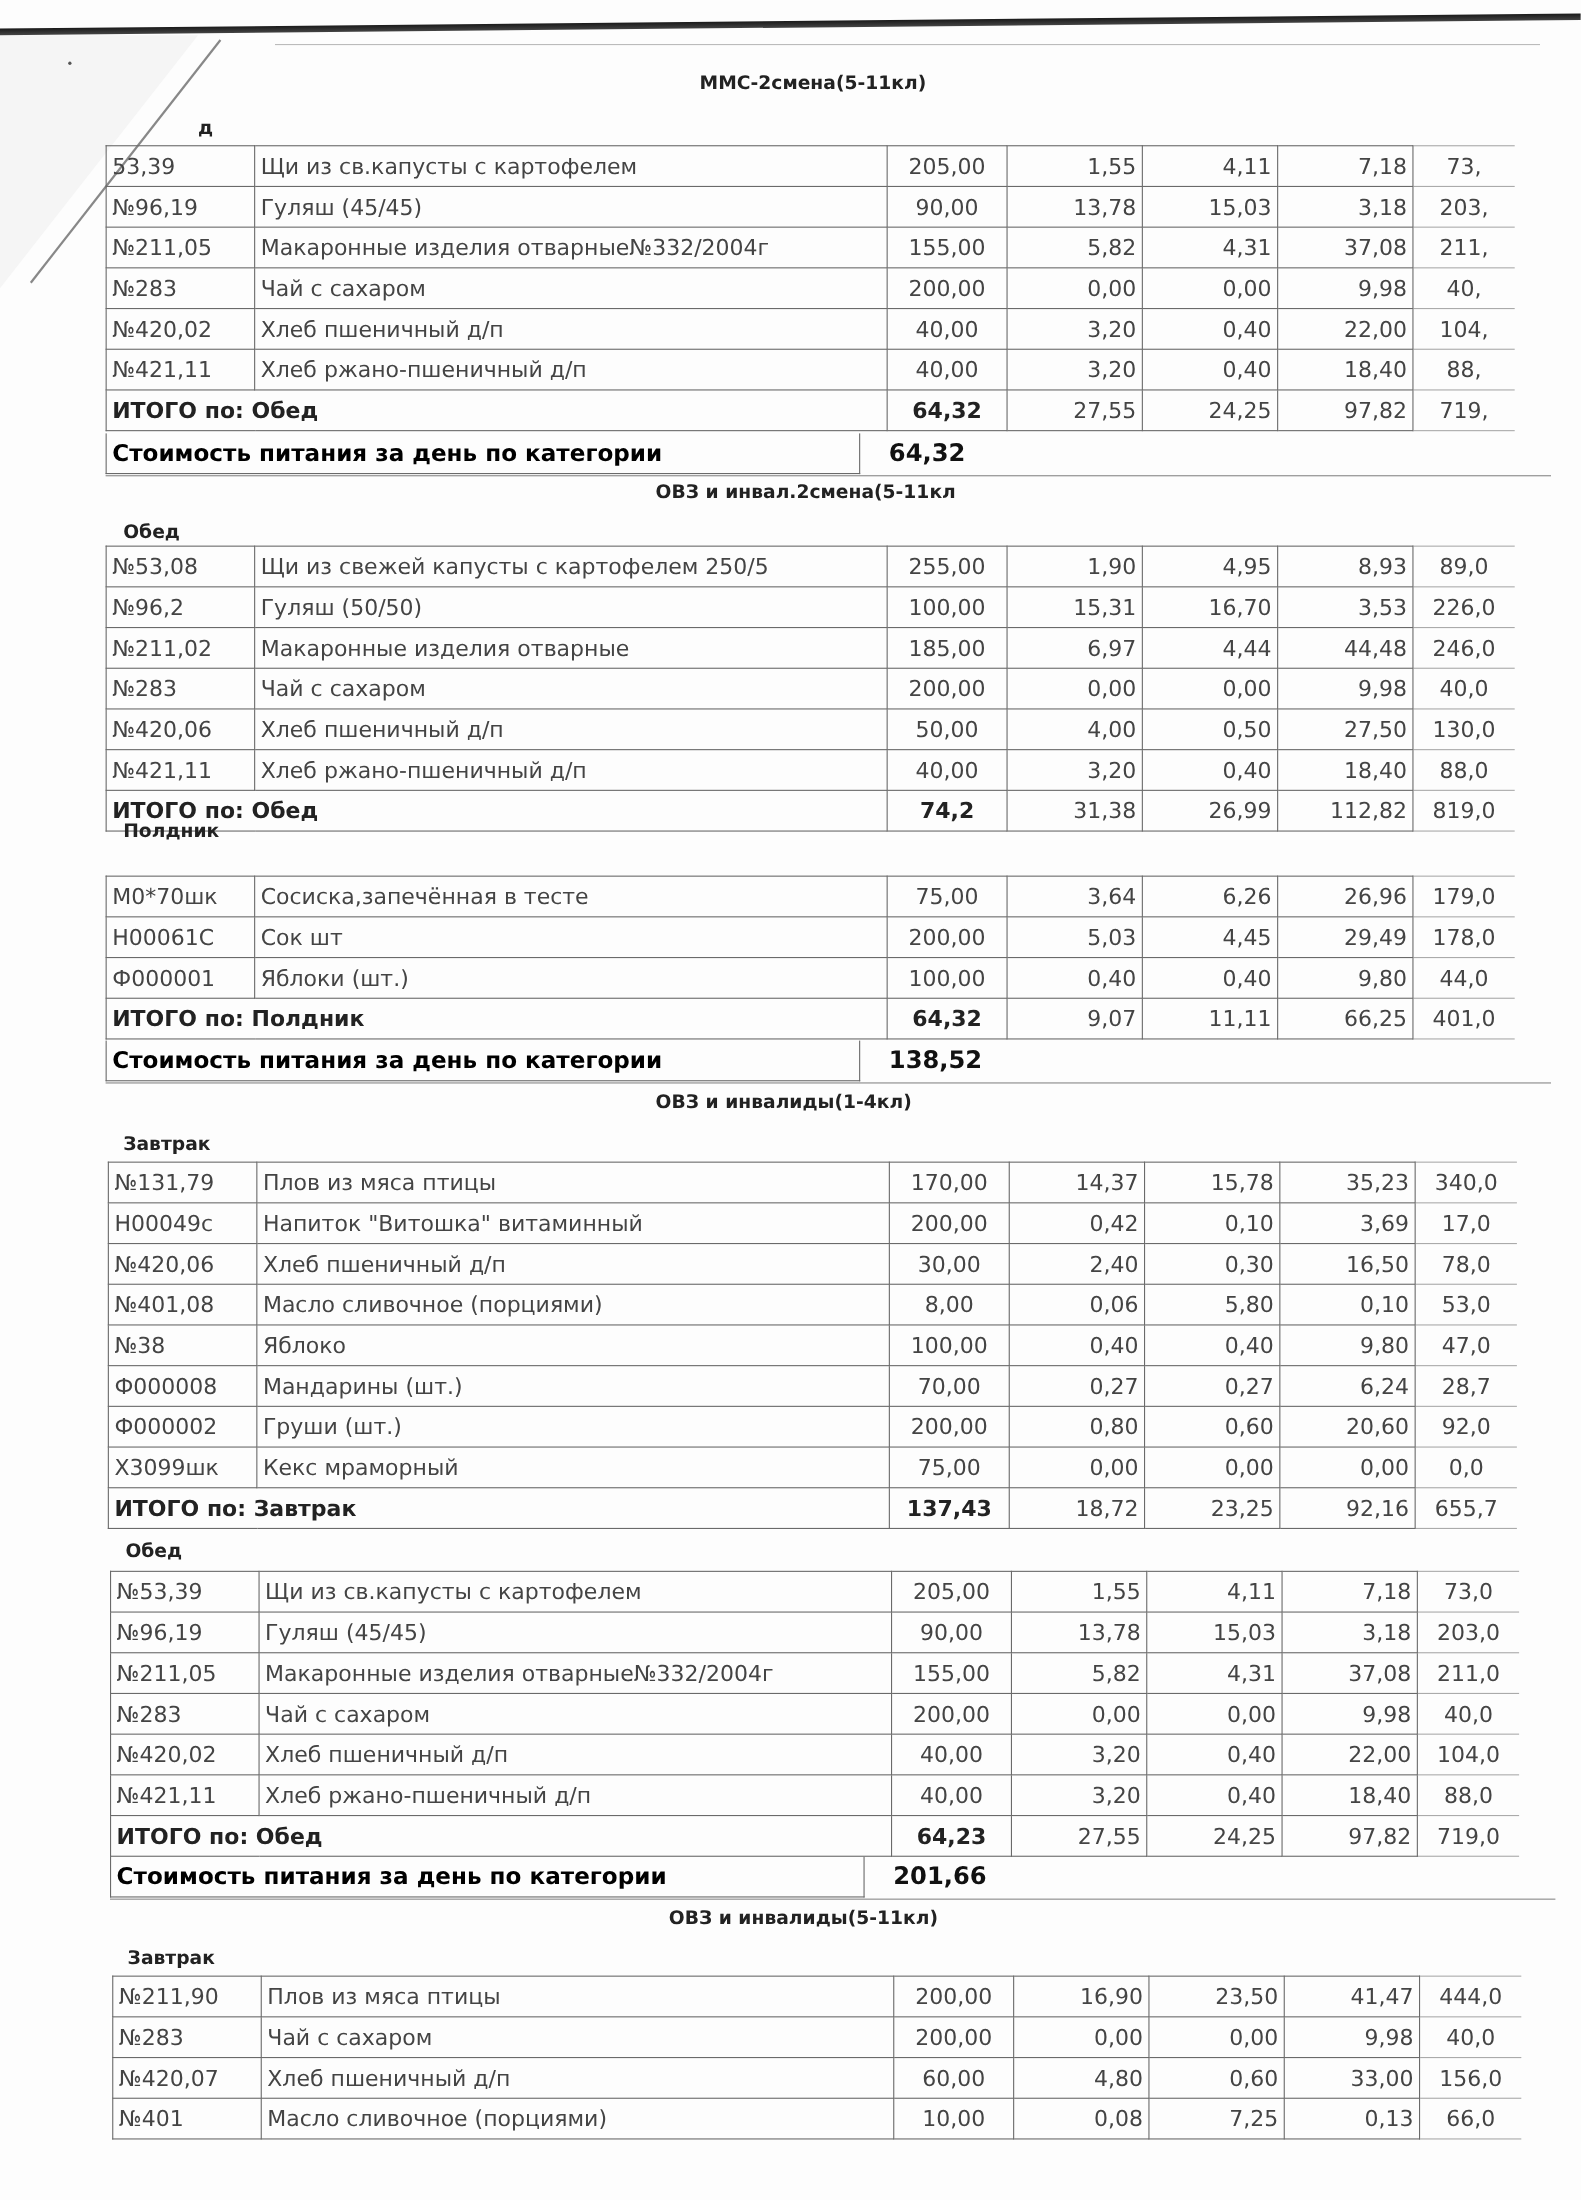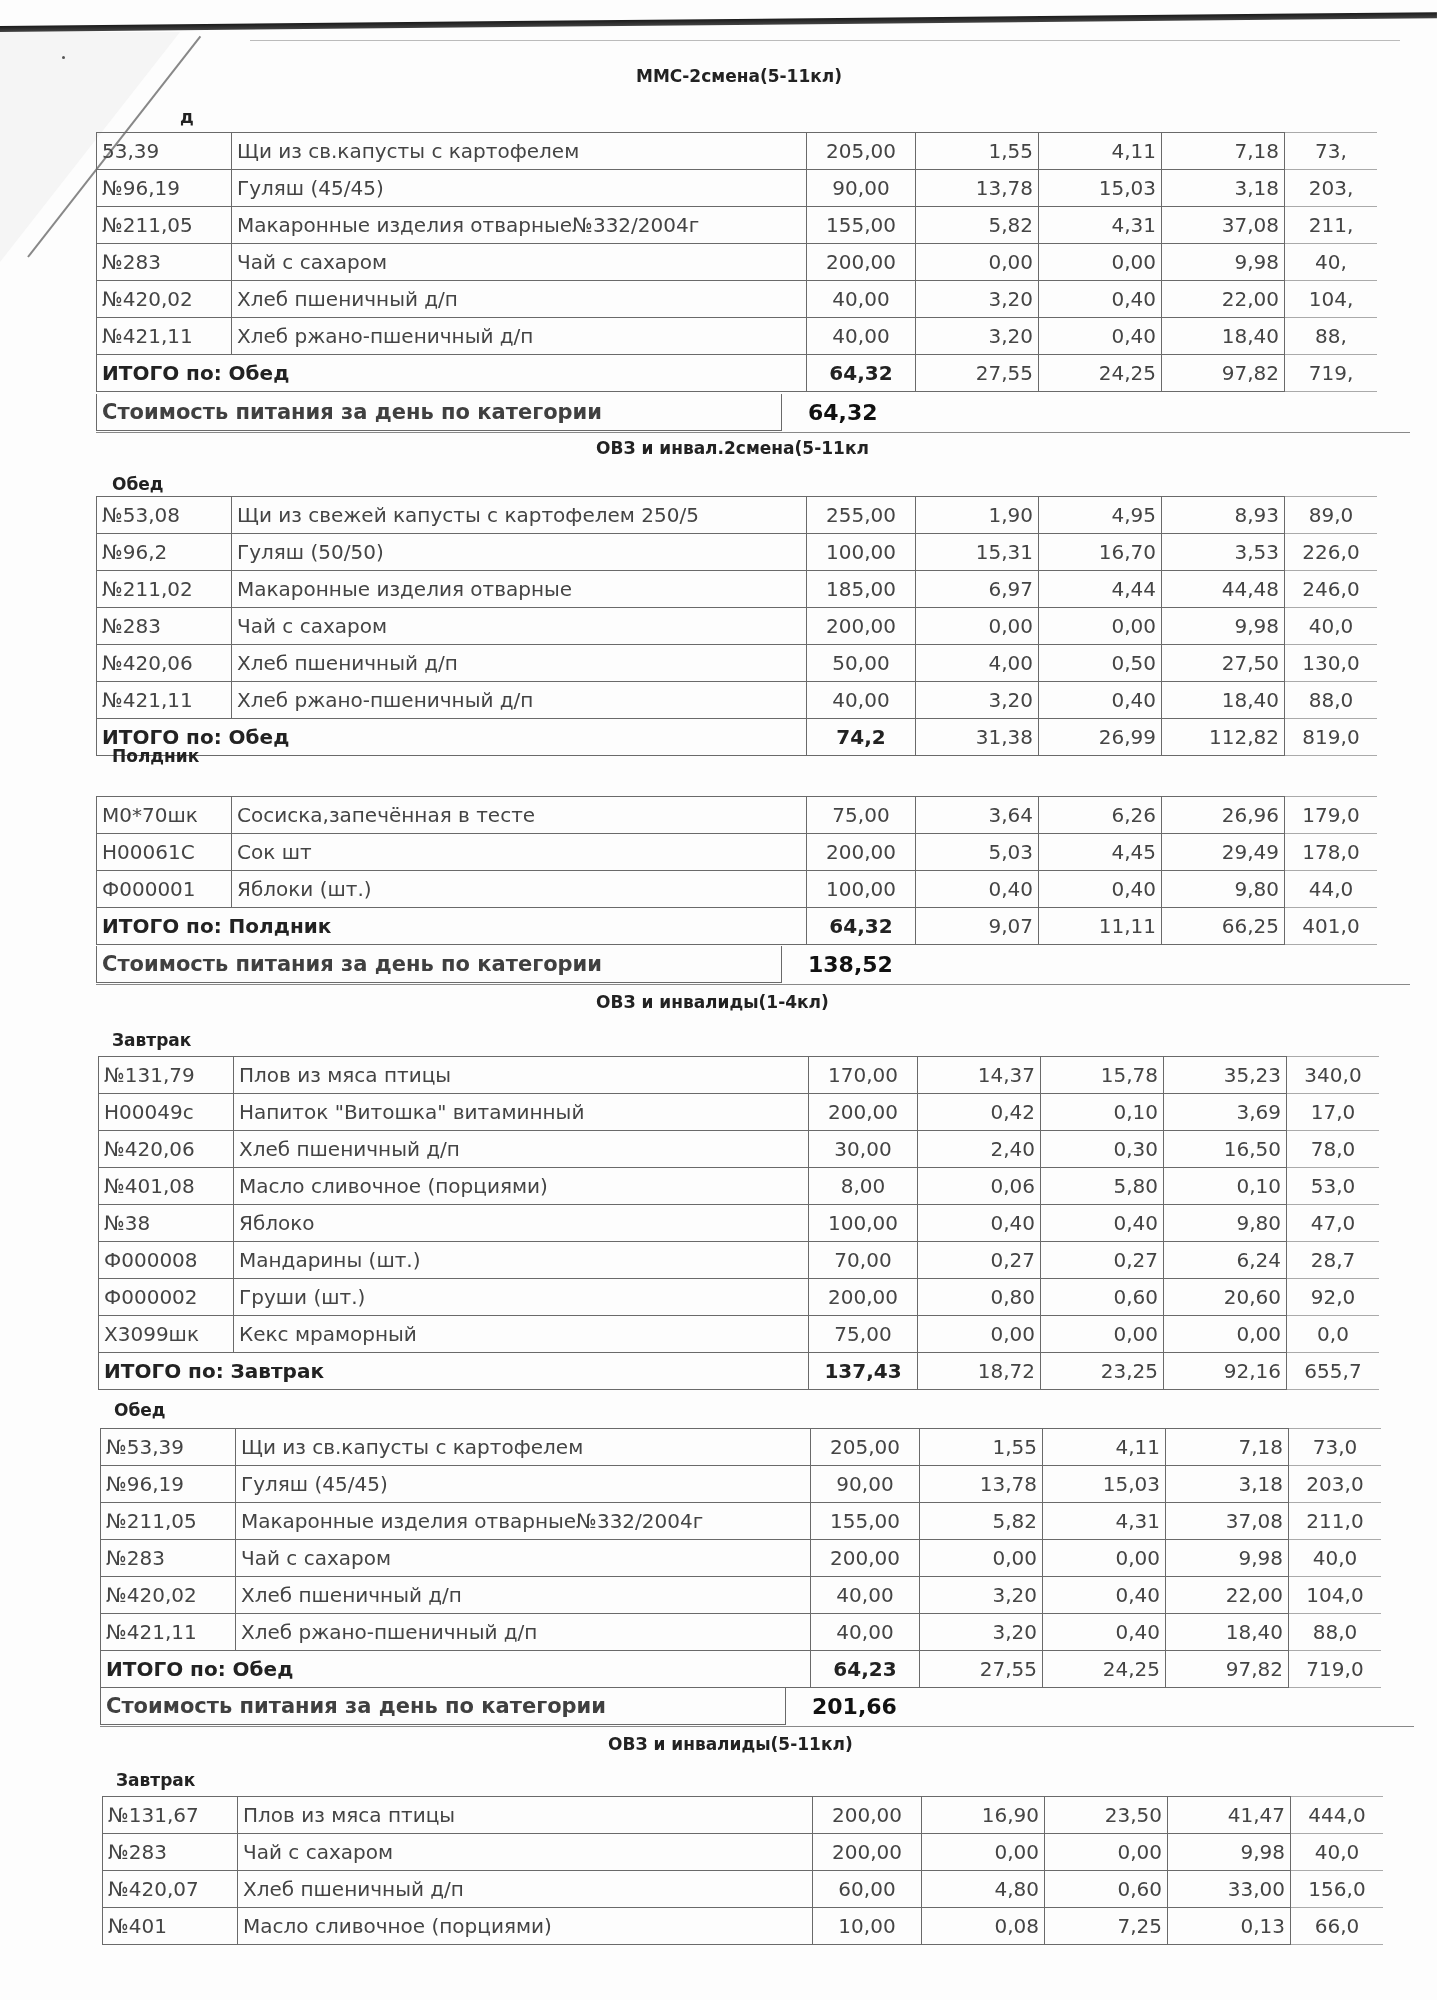--- a/index.html
+++ b/index.html
@@ -56,21 +56,21 @@
   table.menu tr.total td.label { font-weight: bold; color: #222; }
   table.menu tr.total td.num { font-weight: bold; color: #222; }
 
   .cost-row {
     position: absolute; height: 38px; width: 1314px;
     border-bottom: 1px solid #888;
   }
   .cost-row .cost-label {
     position: absolute; left: 0; top: 0; width: 686px; height: 37px;
     border: 1px solid #6a6a6a; border-top: none;
-    font-weight: bold; font-size: 21px; color: #404040; line-height: 37px; padding-left: 5px;
+    font-weight: bold; font-size: 21px; color: #000000; line-height: 37px; padding-left: 5px;
     box-sizing: border-box;
   }
   .cost-row .cost-value {
     position: absolute; left: 712px; top: 0;
     font-weight: bold; font-size: 22px; color: #111; line-height: 37px;
   }
 </style>
 </head>
 <body>
 
@@ -424,21 +424,21 @@
   <div class="cost-row" style="left:4px; top:1688px;">
     <div class="cost-label">Стоимость питания за день по категории</div>
     <div class="cost-value">201,66</div>
   </div>
 
   <div class="cat-title" style="left:512px; top:1734px;">ОВЗ и инвалиды(5-11кл)</div>
   <div class="meal-label" style="left:20px; top:1770px;">Завтрак</div>
   <table class="menu" style="left:6px; top:1796px;">
       <tbody>
         <tr>
-          <td class="code">№131,67</td>
+          <td class="code">№211,90</td>
           <td class="name">Плов из мяса птицы</td>
           <td class="num">200,00</td>
           <td class="n2">16,90</td>
           <td class="n3">23,50</td>
           <td class="n4">41,47</td>
           <td class="n5">444,0</td>
         </tr>
         <tr>
           <td class="code">№283</td>
           <td class="name">Чай с сахаром</td>

